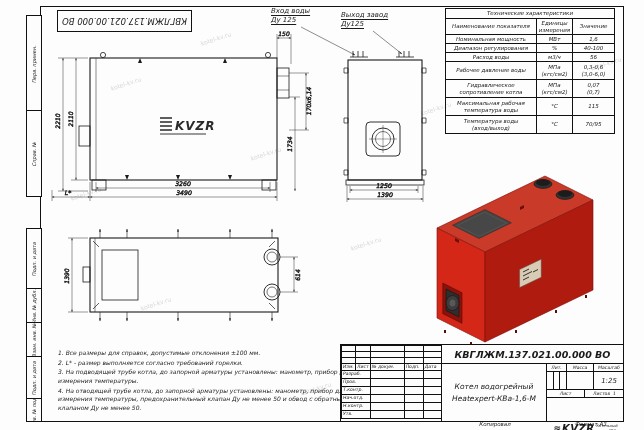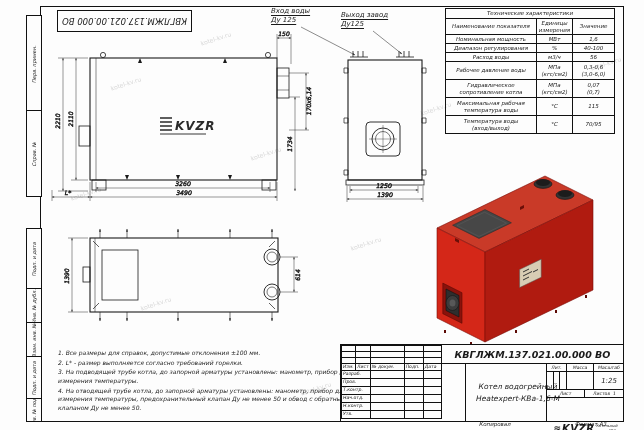--- a/index.html
+++ b/index.html
@@ -1,19 +1,19 @@
 <!DOCTYPE html>
 <html><head>
 <meta charset="utf-8">
 <style>
   html,body{margin:0;padding:0;background:#fff;}
   #sheet{position:relative;width:644px;height:430px;background:#fdfdfd;overflow:hidden;
          font-family:"DejaVu Sans",sans-serif;color:#1a1a1a;}
   .abs{position:absolute;}
-  .pre{white-space:pre-line;margin-left:24px;}
+  .pre{white-space:pre-line;}
   
   #frame{left:40px;top:6px;width:582px;height:414px;border:1.4px solid #111;}
   
   #docbox{left:57px;top:10px;width:133px;height:20px;border:1px solid #111;
           display:flex;align-items:center;justify-content:center;}
   #docbox span{transform:rotate(180deg);font-size:8.5px;font-style:italic;white-space:nowrap;}
   
   .stamp{left:26px;width:14px;border:0.9px solid #111;display:flex;align-items:center;justify-content:center;overflow:hidden;background:#fdfdfd;}
   .stamp span{transform:rotate(-90deg);white-space:nowrap;font-size:5px;font-style:italic;color:#222;}
   

